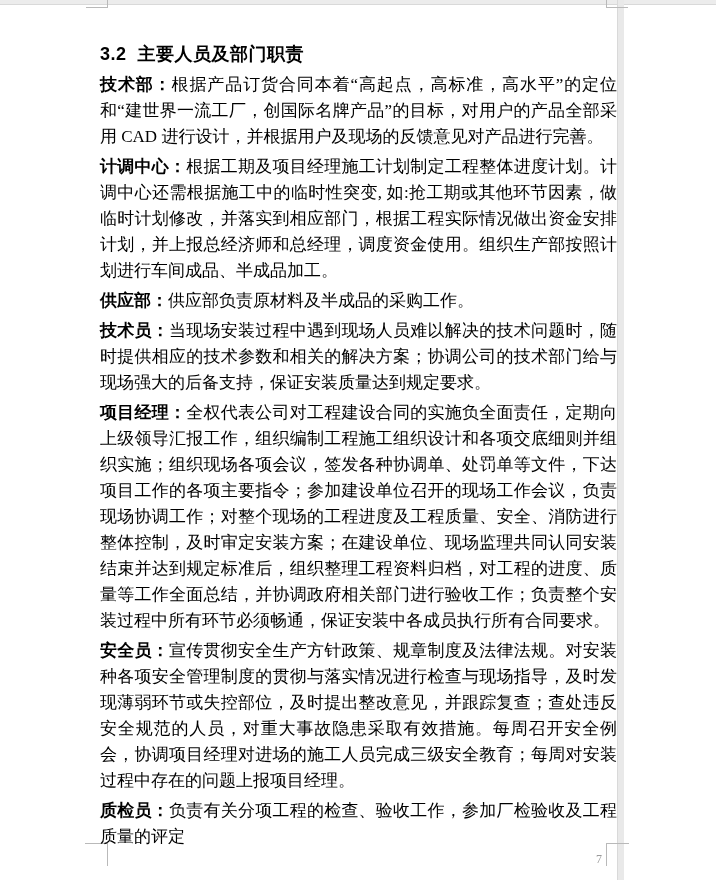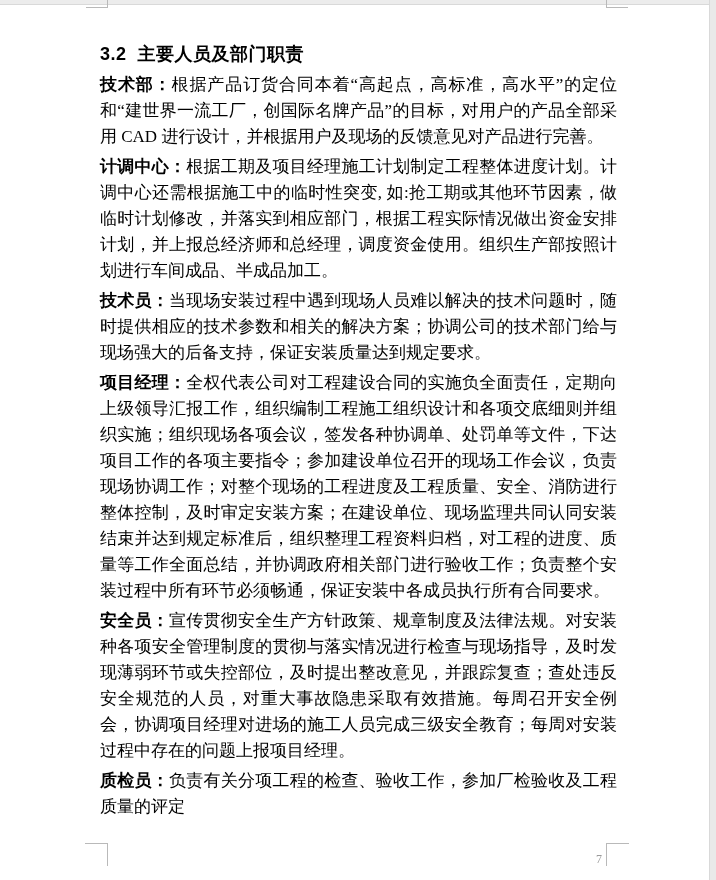--- a/index.html
+++ b/index.html
@@ -6,21 +6,21 @@
     margin: 0;
     padding: 0;
     width: 716px;
     height: 880px;
     background: #ffffff;
     overflow: hidden;
     font-family: "Liberation Serif", serif;
   }
   .viewport {
     position: relative;
-    width: 716px;
+    width: 624px;
     height: 880px;
     background: #ffffff;
   }
   
   .canvas-strip-top {
     position: absolute;
     left: 0; top: 0;
     width: 716px; height: 4px;
     background: #ececec;
     border-bottom: 1px solid #d9d9d9;
@@ -114,20 +114,21 @@
     <h2 class="heading">3.2  主要人员及部门职责</h2>
 
     <div>
 
         <p class="para"><b class="label">技术部：</b><span>根据产品订货合同本着“高起点，高标准，高水平”的定位和“建世界一流工厂，创国际名牌产品”的目标，对用户的产品全部采用 CAD 进行设计，并根据用户及现场的反馈意见对产品进行完善。</span></p>
 
         <p class="para"><b class="label">计调中心：</b><span>根据工期及项目经理施工计划制定工程整体进度计划。计调中心还需根据施工中的临时性突变, 如:抢工期或其他环节因素，做临时计划修改，并落实到相应部门，根据工程实际情况做出资金安排计划，并上报总经济师和总经理，调度资金使用。组织生产部按照计划进行车间成品、半成品加工。</span></p>
 
 
 
+        <p class="para"><b class="label">供应部：</b><span>供应部负责原材料及半成品的采购工作。</span></p>
 
         <p class="para"><b class="label">技术员：</b><span>当现场安装过程中遇到现场人员难以解决的技术问题时，随时提供相应的技术参数和相关的解决方案；协调公司的技术部门给与现场强大的后备支持，保证安装质量达到规定要求。</span></p>
 
         <p class="para"><b class="label">项目经理：</b><span>全权代表公司对工程建设合同的实施负全面责任，定期向上级领导汇报工作，组织编制工程施工组织设计和各项交底细则并组织实施；组织现场各项会议，签发各种协调单、处罚单等文件，下达项目工作的各项主要指令；参加建设单位召开的现场工作会议，负责现场协调工作；对整个现场的工程进度及工程质量、安全、消防进行整体控制，及时审定安装方案；在建设单位、现场监理共同认同安装结束并达到规定标准后，组织整理工程资料归档，对工程的进度、质量等工作全面总结，并协调政府相关部门进行验收工作；负责整个安装过程中所有环节必须畅通，保证安装中各成员执行所有合同要求。</span></p>
 
         <p class="para"><b class="label">安全员：</b><span>宣传贯彻安全生产方针政策、规章制度及法律法规。对安装种各项安全管理制度的贯彻与落实情况进行检查与现场指导，及时发现薄弱环节或失控部位，及时提出整改意见，并跟踪复查；查处违反安全规范的人员，对重大事故隐患采取有效措施。每周召开安全例会，协调项目经理对进场的施工人员完成三级安全教育；每周对安装过程中存在的问题上报项目经理。</span></p>
 
         <p class="para"><b class="label">质检员：</b><span>负责有关分项工程的检查、验收工作，参加厂检验收及工程质量的评定</span></p>
       </div>
   </div>

